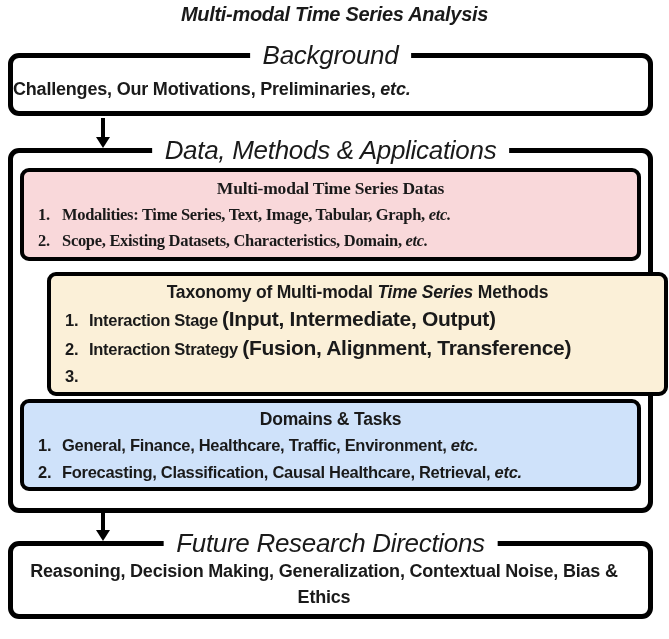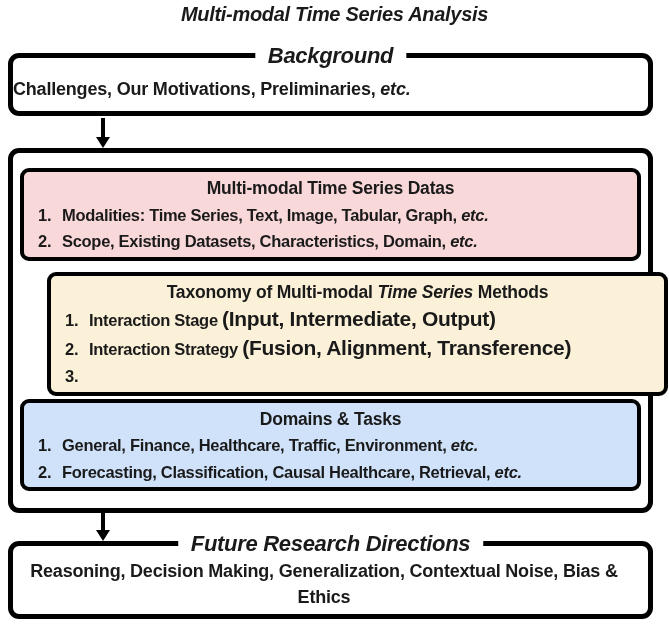--- a/index.html
+++ b/index.html
@@ -13,21 +13,21 @@
     font-size:20px; font-weight:700; font-style:italic; letter-spacing:-0.3px;
   }
   
   .frame {
     position:absolute; box-sizing:border-box;
     border:5px solid #000; border-radius:11px; background:#fff;
   }
   .frame-label {
     position:absolute; top:-16px; left:50%; transform:translateX(-50%);
     background:#fff; padding:0 13px; white-space:nowrap;
-    font-size:22px; line-height:27px; font-weight:700; font-style:italic;
+    font-size:26px; line-height:27px; font-weight:400; font-style:italic;
     letter-spacing:-0.3px;
   }
   .frame-content {
     width:100%; height:100%; display:flex; align-items:center; justify-content:flex-start;
     text-align:center; font-size:18px; font-weight:700; line-height:26px;
     letter-spacing:-0.2px; box-sizing:border-box; padding-top:8px;
   }
   .frame-content .inner-wrap { max-width:622px; }
   
   .arrow { position:absolute; width:28px; }
@@ -72,22 +72,23 @@
       <div class="inner-wrap"><span class="seg-b">Challenges, Our Motivations, Preliminaries, </span><span class="seg-bi">etc.</span></div>
     </div>
   </div>
 
   <div class="arrow" style="left:89px; top:118px; height:31px;">
     <div class="stem" style="height:20px;"></div>
     <div class="head" style="top:19px;"></div>
   </div>
 
   <div class="frame" style="left:8px; top:148px; width:645px; height:365px;">
+    <div class="frame-label">Data, Methods &amp; Applications</div>
 
-    <div class="inner-box" style="left: 7px; top: 15px; height: 93px; background: rgb(249, 216, 218);">
+    <div class="inner-box" style="left: 7px; top: 15px; height: 93px; background: rgb(249, 216, 218); font-family: Liberation Serif, serif;">
       <div class="box-header"><span class="seg-b">Multi-modal Time Series Datas</span></div>
       <div class="box-item">
         <span class="num">1.</span>
         <span class="itxt"><span class="seg-b">Modalities: Time Series, Text, Image, Tabular, Graph, </span><span class="seg-bi">etc.</span></span>
       </div>
       <div class="box-item">
         <span class="num">2.</span>
         <span class="itxt"><span class="seg-b">Scope, Existing Datasets, Characteristics, Domain, </span><span class="seg-bi">etc.</span></span>
       </div>
     </div>

